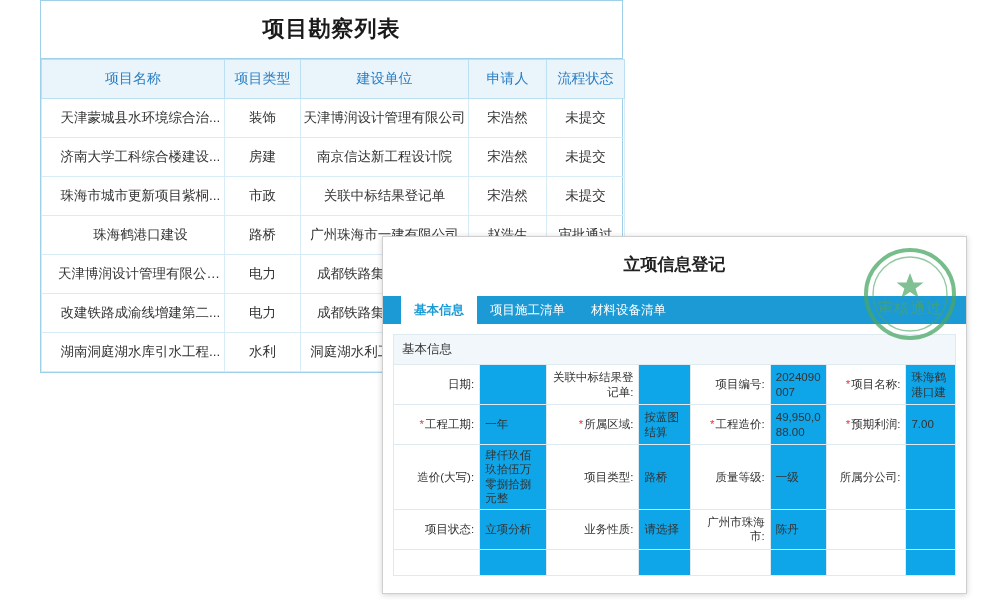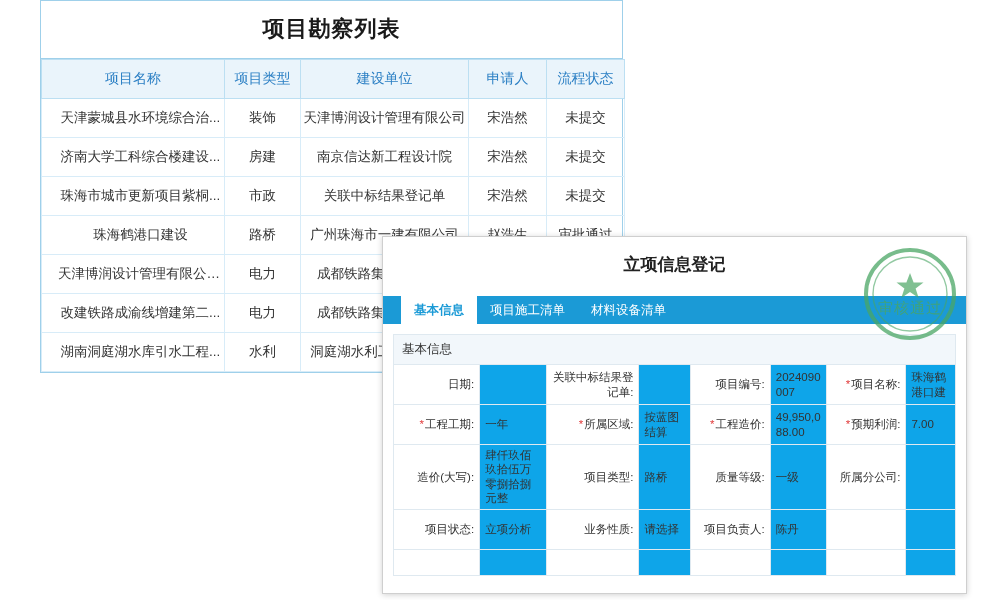--- a/index.html
+++ b/index.html
@@ -328,21 +328,21 @@
           <td class="lbl">质量等级:</td>
           <td class="val">一级</td>
           <td class="lbl">所属分公司:</td>
           <td class="val"></td>
         </tr>
         <tr>
           <td class="lbl">项目状态:</td>
           <td class="val">立项分析</td>
           <td class="lbl">业务性质:</td>
           <td class="val">请选择</td>
-          <td class="lbl">项目负责人:</td>
+          <td class="lbl">广州市珠海市:</td>
           <td class="val">陈丹</td>
           <td class="lbl"></td>
           <td class="val"></td>
         </tr>
         <tr class="blank-row">
           <td class="lbl"></td>
           <td class="val"></td>
           <td class="lbl"></td>
           <td class="val"></td>
           <td class="lbl"></td>

